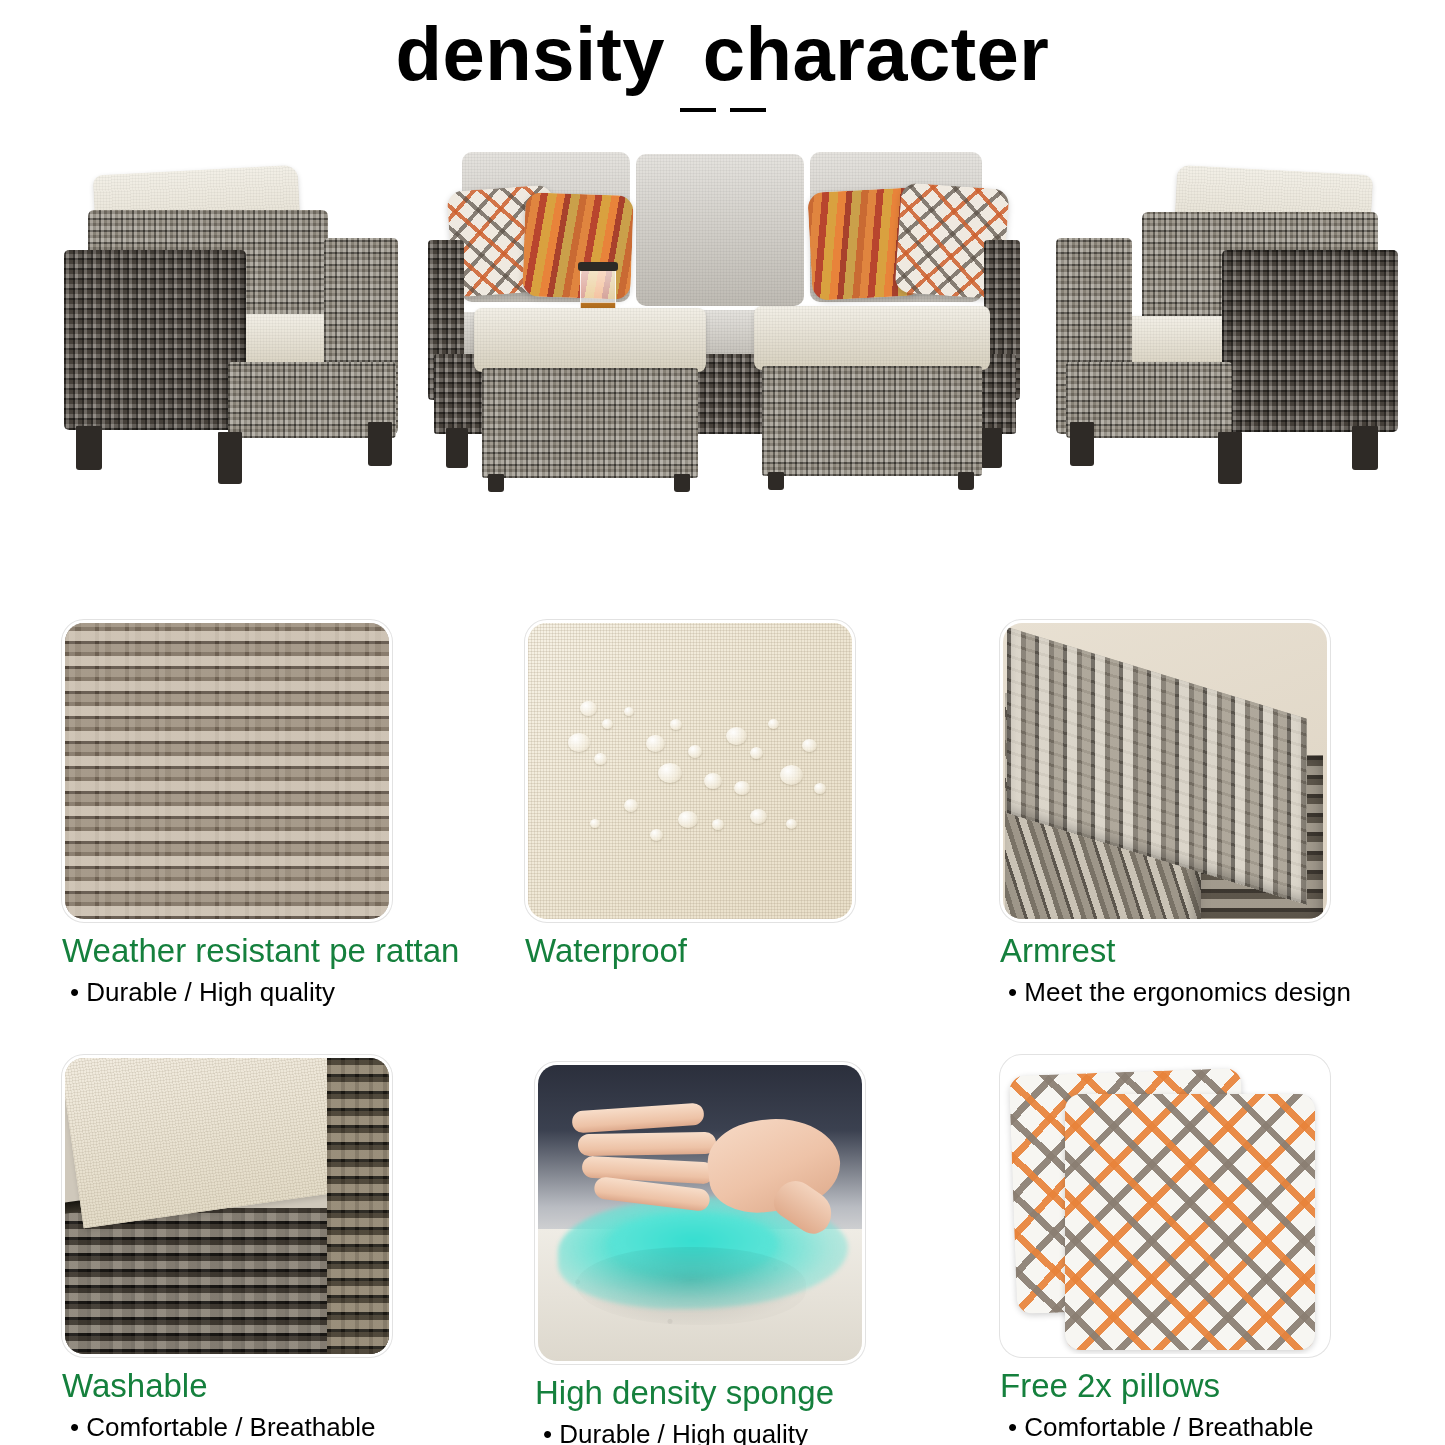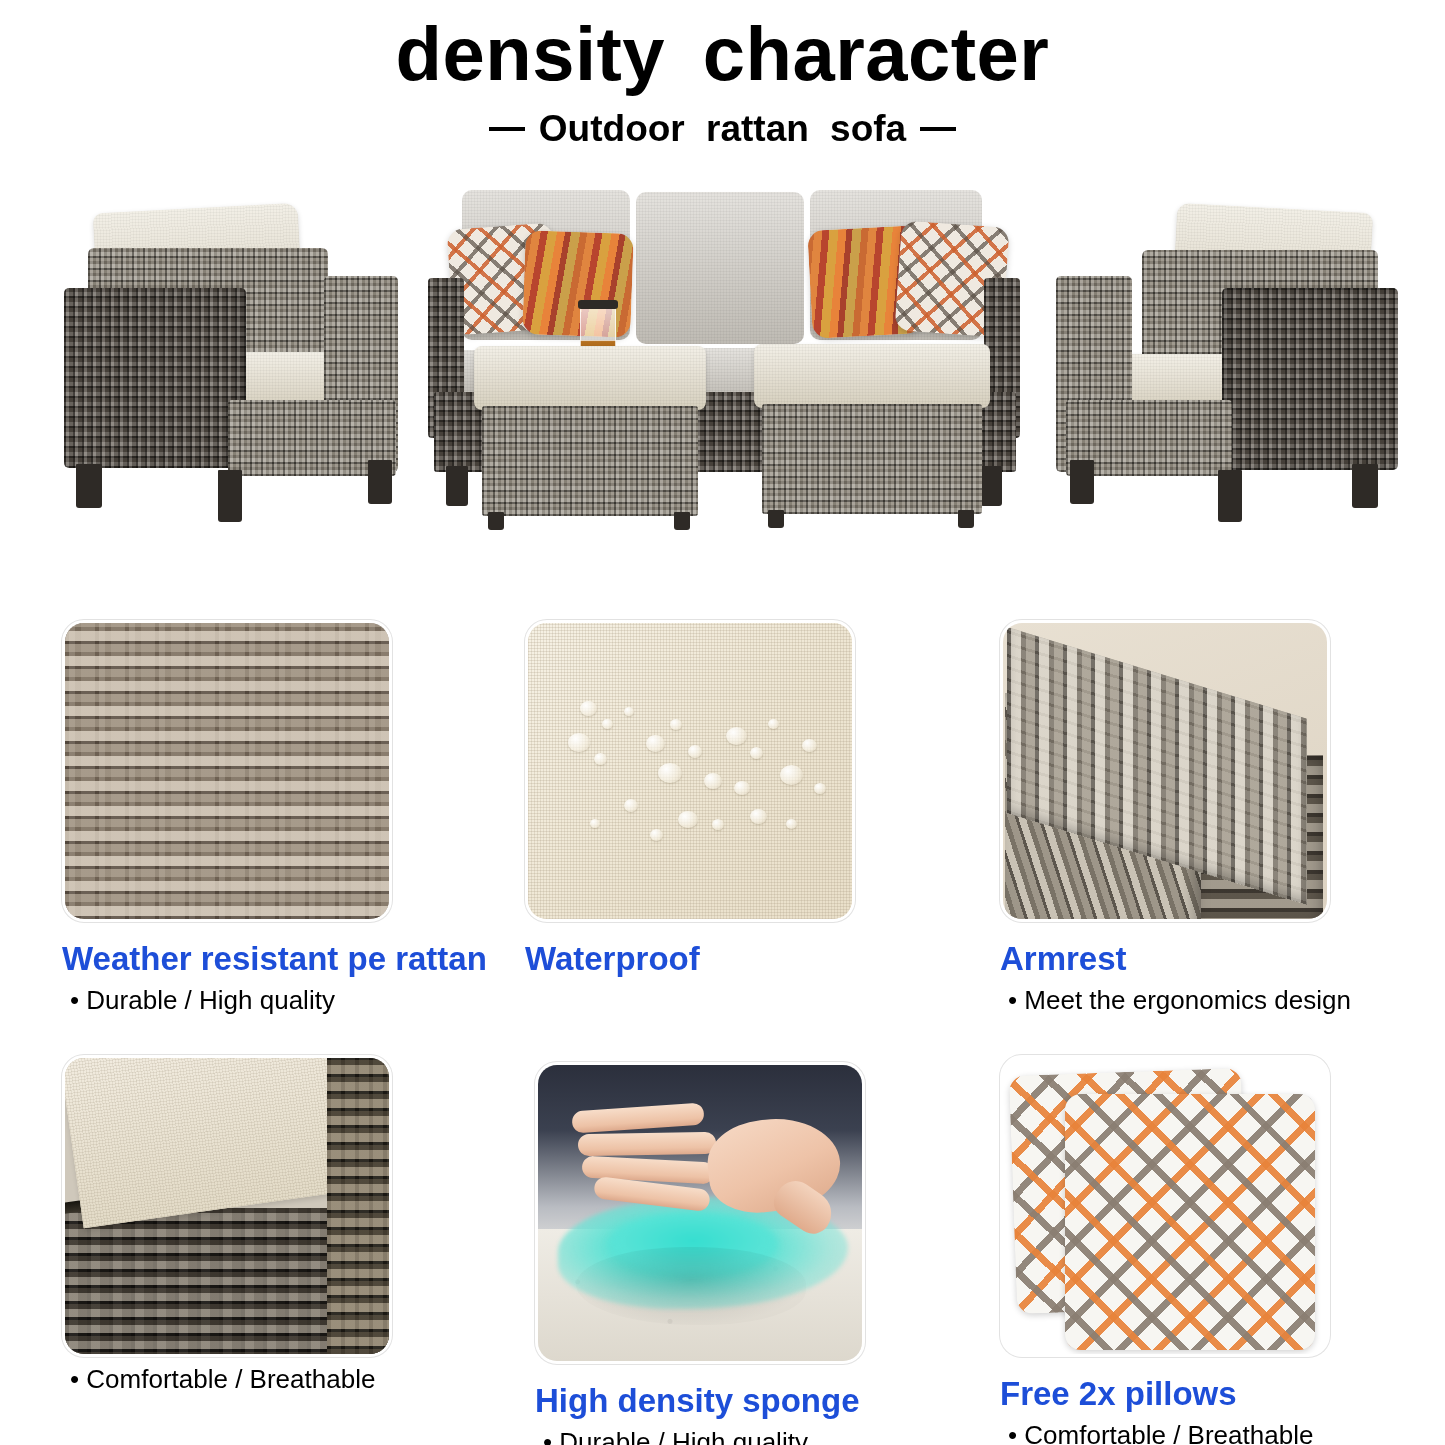--- a/index.html
+++ b/index.html
@@ -109,25 +109,25 @@
     border: 3px solid #ffffff;
     box-shadow: 0 0 0 1px #e2e2e2;
     overflow: hidden;
     position: relative;
     background: #ffffff;
   }
   .tile-inner { position: absolute; inset: 0; }
 
   .ftitle {
     font-size: 33px;
-    font-weight: 700;
+    font-weight: 400;
     line-height: 1.15;
-    margin-top: 18px;
+    margin-top: 10px;
     white-space: nowrap;
-    color: #1d4ed8;
+    color: #15803d;
   }
   .fsub {
     font-size: 26px;
     font-weight: 400;
     line-height: 1.2;
     margin-top: 7px;
     margin-left: 8px;
     white-space: nowrap;
     color: #000;
   }
@@ -317,21 +317,20 @@
       repeating-linear-gradient(-45deg, rgba(205,96,46,0.85) 0 4px, transparent 4px 16px, rgba(90,80,70,0.70) 16px 20px, transparent 20px 32px);
   }
 </style>
 </head>
 <body>
 
 <div class="header">
   <div class="main-title">density  character</div>
   <div class="subtitle-row">
     <span class="sub-dash"></span>
-    <span class="subtitle">Outdoor  rattan  sofa</span>
     <span class="sub-dash"></span>
   </div>
 </div>
 
 <div class="hero">
 
   <div class="chair" style="left:58px; top:30px; width:350px; height:330px;">
 
     <div class="cushion" style="position:absolute; left:38px; top:6px; width:205px; height:132px; border-radius:10px 14px 8px 6px; transform:rotate(-3deg); box-shadow:0 2px 5px rgba(0,0,0,.15);"></div>
 
@@ -473,20 +472,21 @@
   <div class="frow" style="height:400px;">
 
     <div class="fcell" style="left:62px; top:5px;">
       <div class="tile">
         <div class="tile-inner" style="background:#cfc8bb;"></div>
         <div class="wash-weave"></div>
         <div class="wash-zip"></div>
         <div class="wash-cushion"></div>
         <div class="wash-post"></div>
       </div>
+      <div class="ftitle">Washable</div>
       <div class="fsub">• Comfortable / Breathable</div>
     </div>
 
     <div class="fcell" style="left:535px; top:12px;">
       <div class="tile">
         <div class="tile-inner sponge-bg"></div>
         <div class="foam-base"></div>
         <div class="teal-glow"></div>
         <div class="teal-core"></div>
         <div class="foam-dent"></div>

